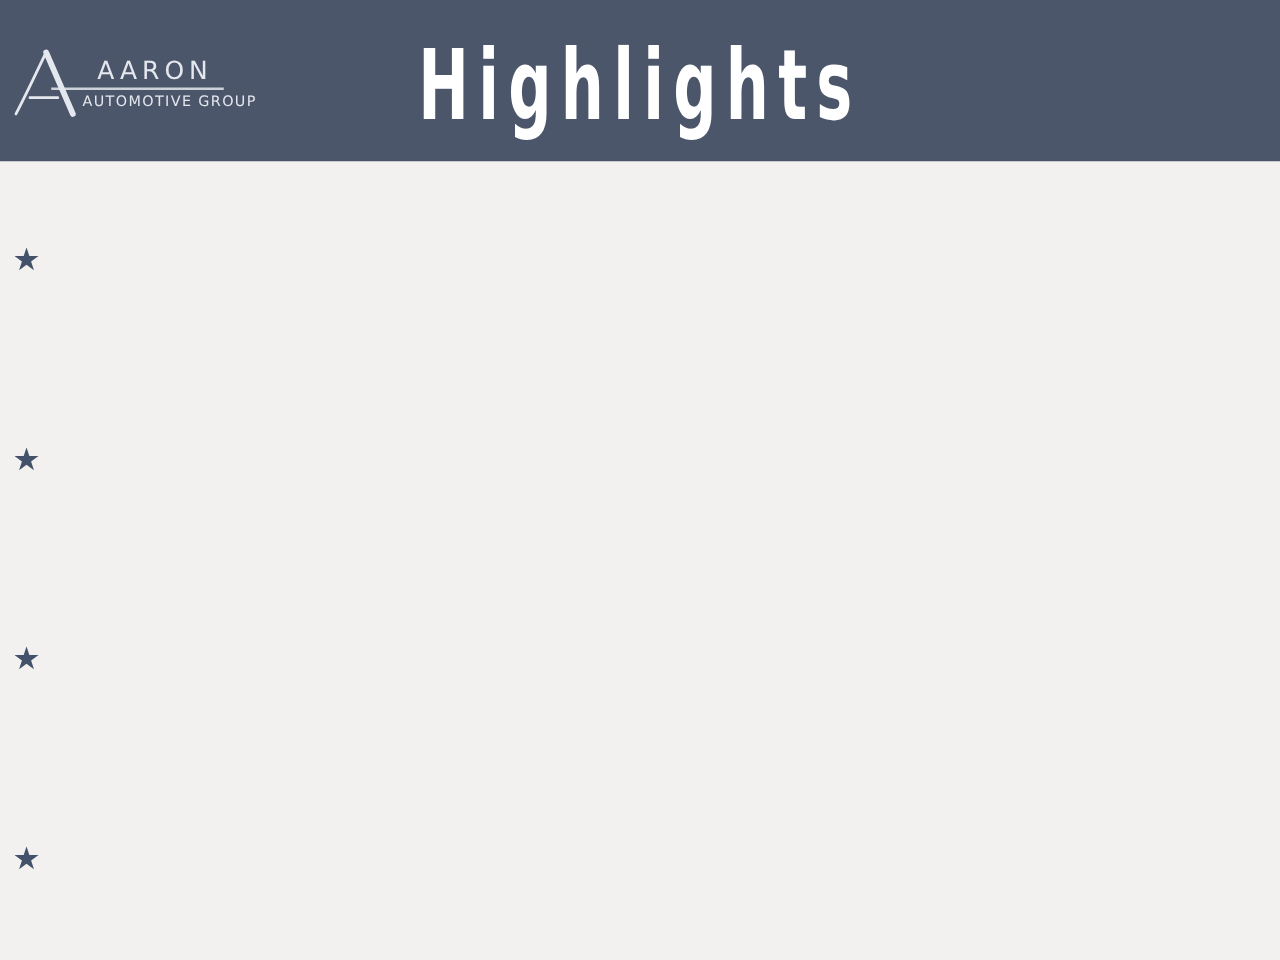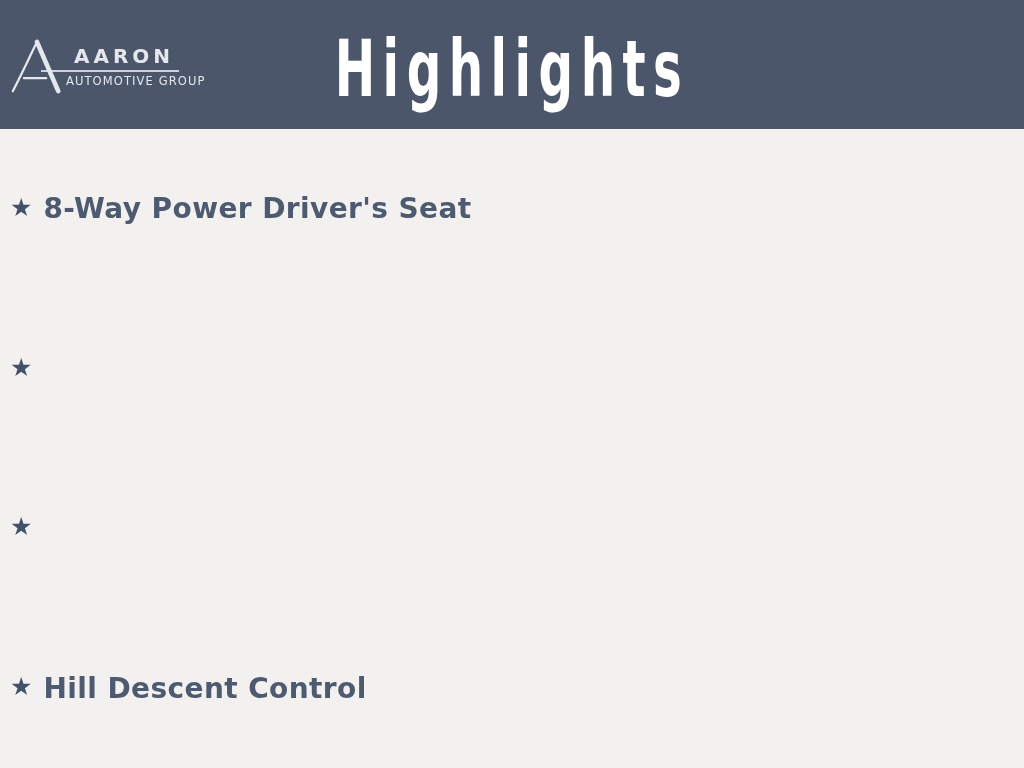--- a/index.html
+++ b/index.html
@@ -13,21 +13,21 @@
   *{margin:0;padding:0;box-sizing:border-box;}
   html,body{width:1024px;height:768px;}
   body{font-family:"DejaVu Sans","Liberation Sans",sans-serif;background:var(--body-bg);}
   .slide{position:relative;width:1024px;height:768px;overflow:hidden;background:var(--body-bg);}
 
   
   .header{position:relative;width:100%;height:129px;background:var(--header-bg);}
   .logo{position:absolute;left:10px;top:36px;width:170px;height:60px;color:var(--logo-color);}
   .logo-mark{position:absolute;left:0;top:2px;width:52px;height:58px;}
   .logo-name{position:absolute;left:58px;top:8px;width:112px;text-align:center;
-    font-size:20px;font-weight:700;letter-spacing:4px;color:var(--logo-color);white-space:nowrap;}
+    font-size:20px;font-weight:400;letter-spacing:4px;color:var(--logo-color);white-space:nowrap;}
   .logo-rule{position:absolute;left:31px;top:34px;width:138px;height:1.5px;
     background:var(--logo-color);opacity:.85;}
   .logo-sub{position:absolute;left:56px;top:38px;font-size:11.5px;font-weight:400;
     letter-spacing:1.1px;color:var(--logo-color);white-space:nowrap;}
   .title{position:absolute;left:50%;top:calc(50% + 4px);
     transform:translate(-50%,-50%) scaleX(0.62);
     font-size:78px;font-weight:bold;letter-spacing:12px;line-height:1;
     color:var(--title-color);white-space:nowrap;}
 
   
@@ -52,27 +52,25 @@
       <div class="logo-name">AARON</div>
       <div class="logo-rule"></div>
       <div class="logo-sub">AUTOMOTIVE GROUP</div>
     </div>
     <h1 class="title">Highlights</h1>
   </header>
 
   <main class="list">
     <div class="row">
       <span class="star">★</span>
-      <span class="label">8-Way Power Driver's Seat</span>
     </div>
     <div class="row">
       <span class="star">★</span>
     </div>
     <div class="row">
       <span class="star">★</span>
     </div>
     <div class="row">
       <span class="star">★</span>
-      <span class="label">Hill Descent Control</span>
     </div>
   </main>
 
 </div>
 
 </body></html>

